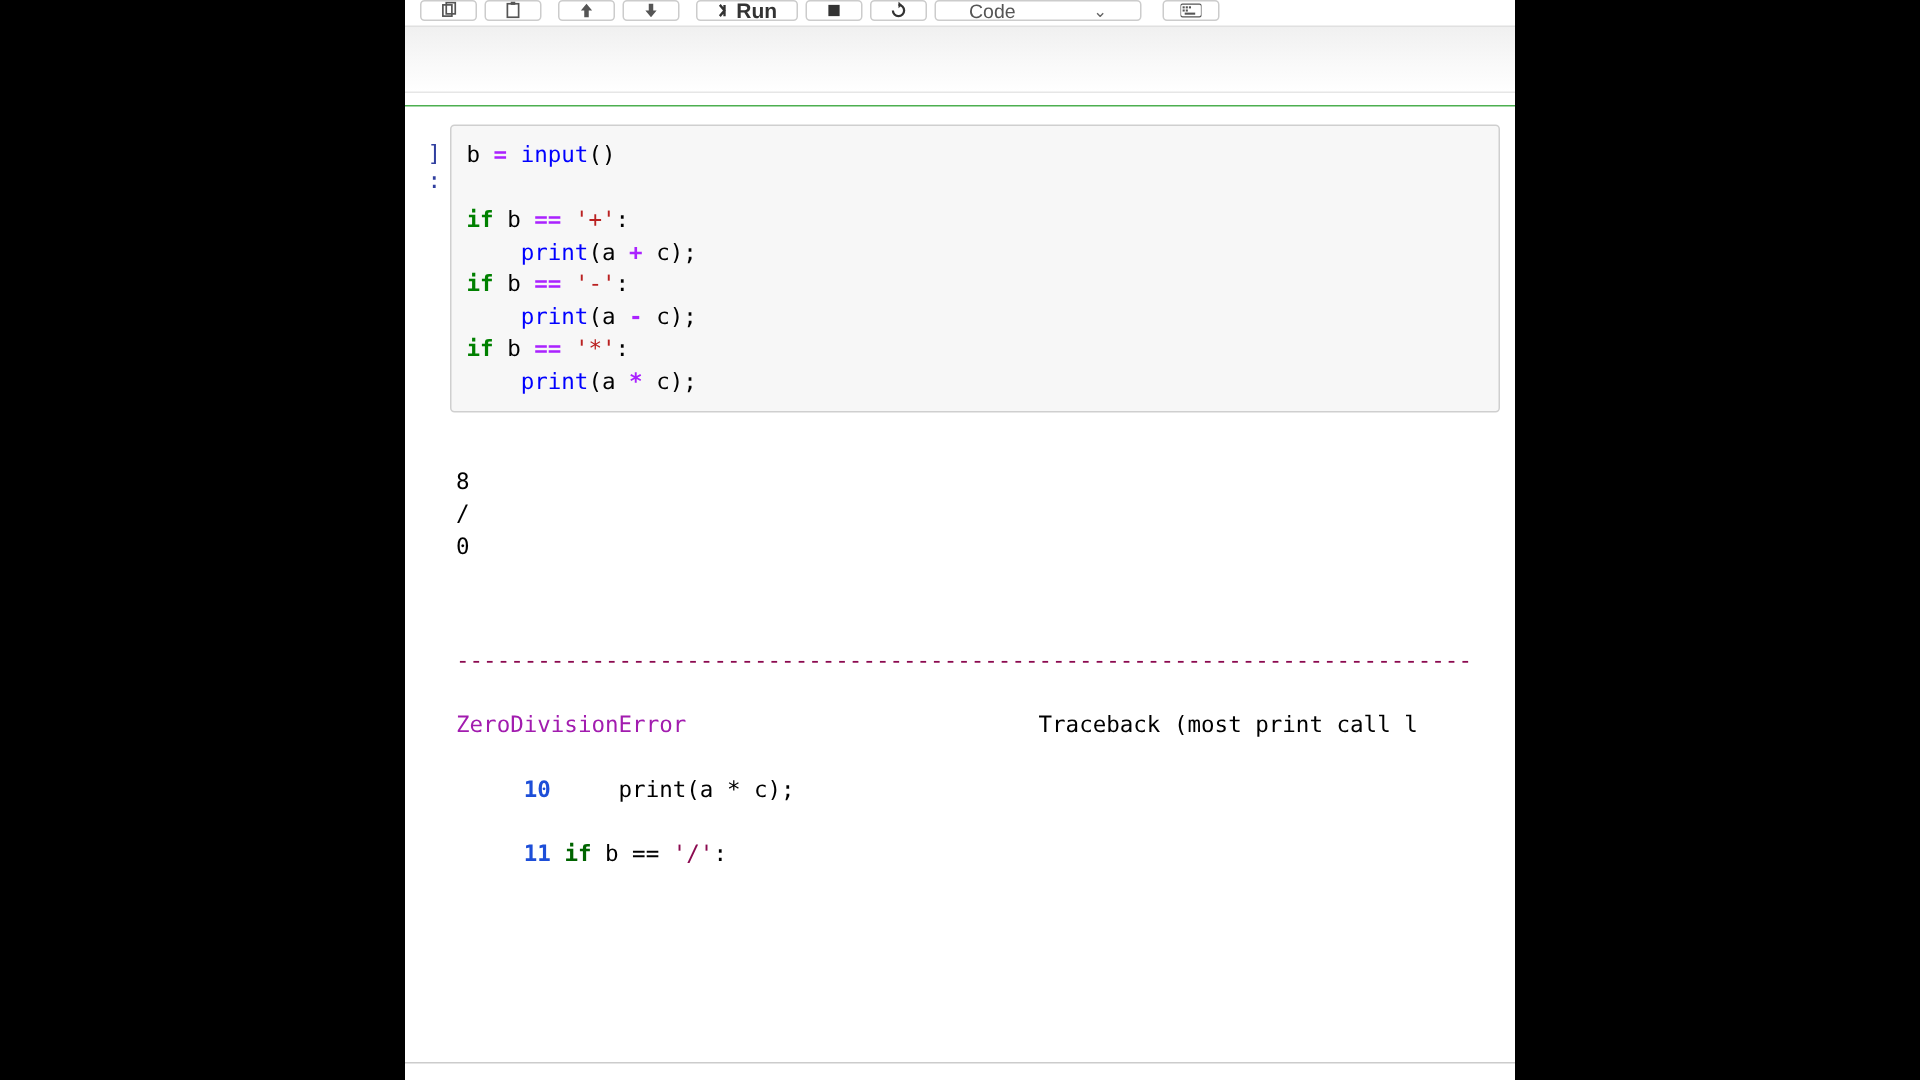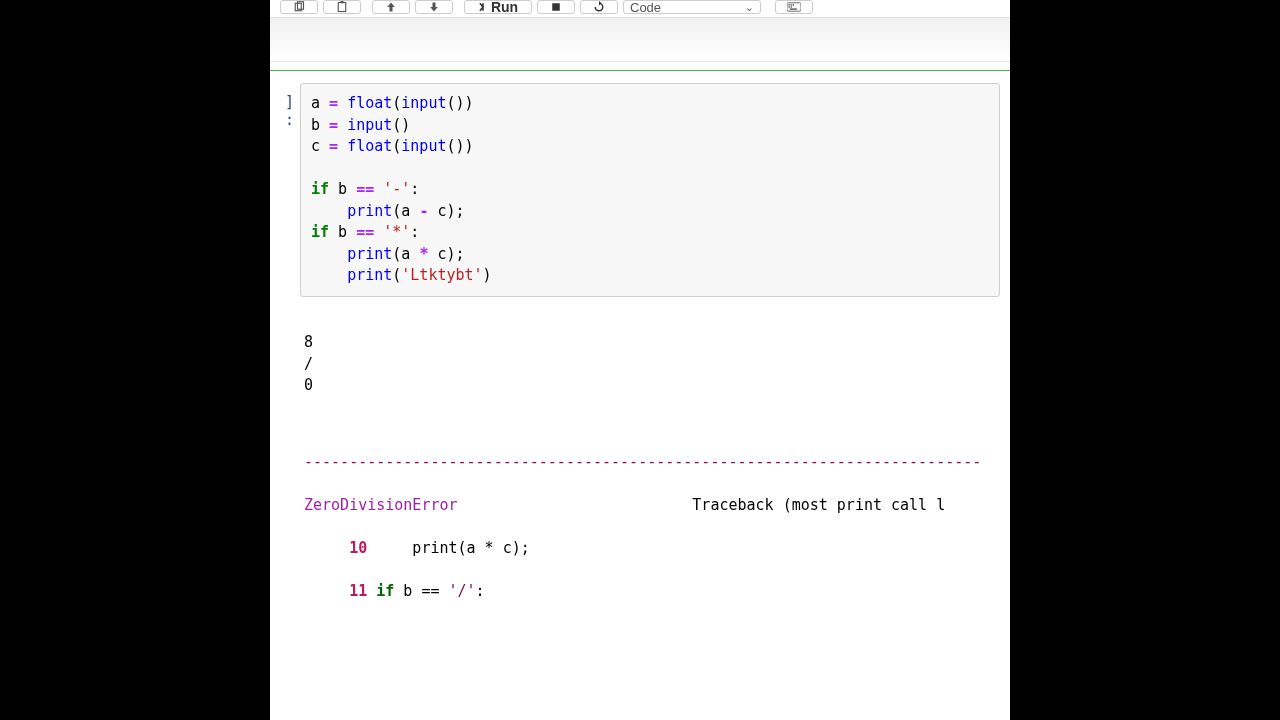--- a/index.html
+++ b/index.html
@@ -48,21 +48,21 @@
     font-size: 14px;
   }
   .tb-select {
     width: 138px;
     height: 14px;
     border: 1px solid #ccc;
     border-radius: 3px;
     background: #fff;
     font-size: 13px;
     color: #555;
-    padding: 0 6px;
+    padding: 0 22px;
     display: flex;
     align-items: center;
     justify-content: space-between;
   }
   .tb-select::after { content: "⌄"; color: #666; font-size: 11px; }
   .toolbar-shadow {
     height: 44px;
     background: linear-gradient(to bottom, #f0f0f0, #f8f8f8, #fff);
     border-bottom: 1px solid #e6e6e6;
   }
@@ -111,21 +111,21 @@
     white-space: pre;
   }
   .dash-sep {
     color: #8b0a50;
     overflow: hidden;
     white-space: nowrap;
   }
   .err-name { color: #a21caf; font-weight: normal; }
   .err-loc { color: #006400; }
   .err-mod { color: #1e90ff; }
-  .err-lineno { color: #be185d; font-weight: bold; }
+  .err-lineno { color: #1d4ed8; font-weight: bold; }
   .tb-kw2 { color: #006400; font-weight: bold; }
   .tb-str { color: #8b0a50; }
   svg { display: block; }
 </style>
 </head>
 <body>
 
 <div class="notebook-area">
 
   <div class="toolbar">
@@ -185,29 +185,28 @@
           <rect x="4" y="8" width="10" height="2" fill="#555"></rect>
         </svg>
     </div>
   </div>
   <div class="toolbar-shadow"></div>
 
   <div class="cell-container">
     <div class="cell">
       <div class="prompt">] :</div>
       <div class="input-area">
-<div class="code-line"><span>a </span><span class="op">=</span><span> </span><span class="fn">float</span><span>(</span><span class="fn">input</span><span>())</span></div>
 <div class="code-line"><span>b </span><span class="op">=</span><span> </span><span class="fn">input</span><span>()</span></div>
-<div class="code-line"><span>c </span><span class="op">=</span><span> </span><span class="fn">float</span><span>(</span><span class="fn">input</span><span>())</span></div>
 <div class="code-line">&nbsp;</div>
+<div class="code-line"><span class="kw">if</span><span> b </span><span class="op">==</span><span> </span><span class="str">'+'</span><span>:</span></div>
+<div class="code-line"><span>    </span><span class="fn">print</span><span>(a </span><span class="op">+</span><span> c);</span></div>
 <div class="code-line"><span class="kw">if</span><span> b </span><span class="op">==</span><span> </span><span class="str">'-'</span><span>:</span></div>
 <div class="code-line"><span>    </span><span class="fn">print</span><span>(a </span><span class="op">-</span><span> c);</span></div>
 <div class="code-line"><span class="kw">if</span><span> b </span><span class="op">==</span><span> </span><span class="str">'*'</span><span>:</span></div>
 <div class="code-line"><span>    </span><span class="fn">print</span><span>(a </span><span class="op">*</span><span> c);</span></div>
-<div class="code-line"><span>    </span><span class="fn">print</span><span>(</span><span class="str">'Ltktybt'</span><span>)</span></div>
       </div>
     </div>
 
     <div class="output-area">
 <div>8
 /
 0</div>
 <div style="height:12px"></div>
 <div class="dash-sep">---------------------------------------------------------------------------</div>
 <div><span class="err-name">ZeroDivisionError</span><span>                          Traceback (most print call l</span></div>

